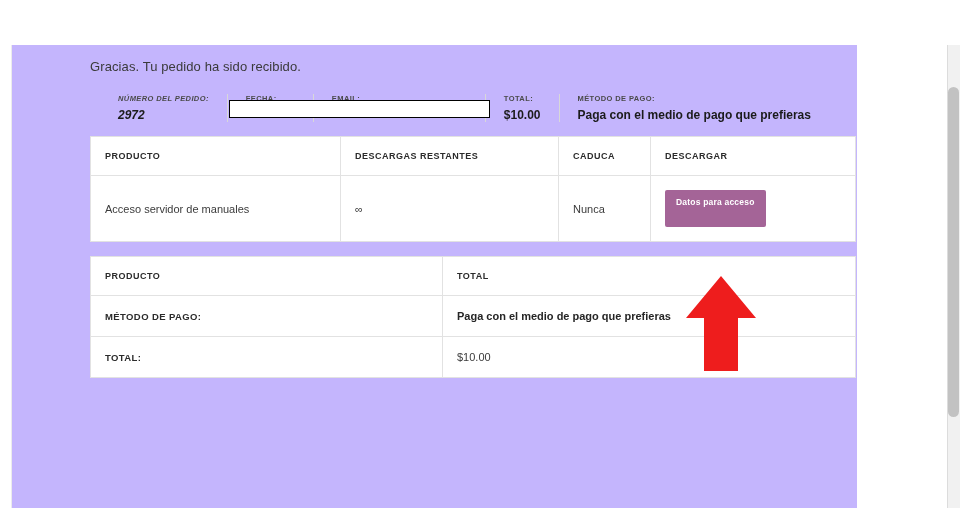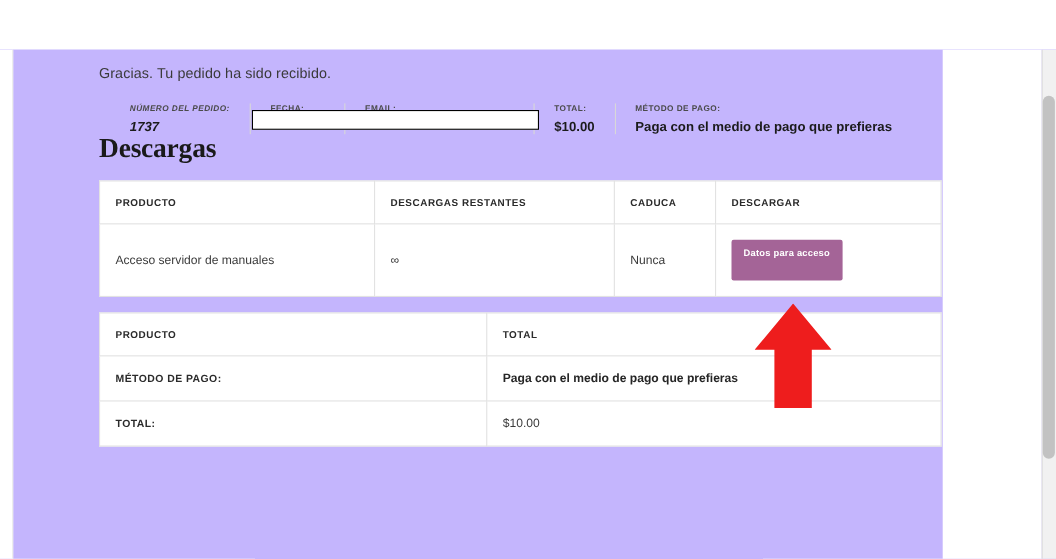--- a/index.html
+++ b/index.html
@@ -229,41 +229,40 @@
   <div class="page-edge-left"></div>
   <div class="page-edge-right"></div>
 
   <div class="content">
 
     <div class="thanks">Gracias. Tu pedido ha sido recibido.</div>
 
     <div class="order-strip">
       <div class="order-cell num">
         <div class="order-label">NÚMERO DEL PEDIDO:</div>
-        <div class="order-value">1737</div>
+        <div class="order-value">2972</div>
       </div>
       <div class="order-cell fecha">
         <div class="order-label">FECHA:</div>
         <div class="order-value"></div>
       </div>
       <div class="order-cell email">
         <div class="order-label">EMAIL:</div>
         <div class="order-value"></div>
       </div>
       <div class="order-cell total">
         <div class="order-label">TOTAL:</div>
         <div class="order-value">$10.00</div>
       </div>
       <div class="order-cell metodo">
         <div class="order-label">MÉTODO DE PAGO:</div>
         <div class="order-value">Paga con el medio de pago que prefieras</div>
       </div>
     </div>
 
-    <h2 class="section sec-descargas">Descargas</h2>
 
     <table class="wc tbl-downloads">
       <thead>
         <tr>
           <th>PRODUCTO</th>
           <th>DESCARGAS RESTANTES</th>
           <th>CADUCA</th>
           <th>DESCARGAR</th>
         </tr>
       </thead>

